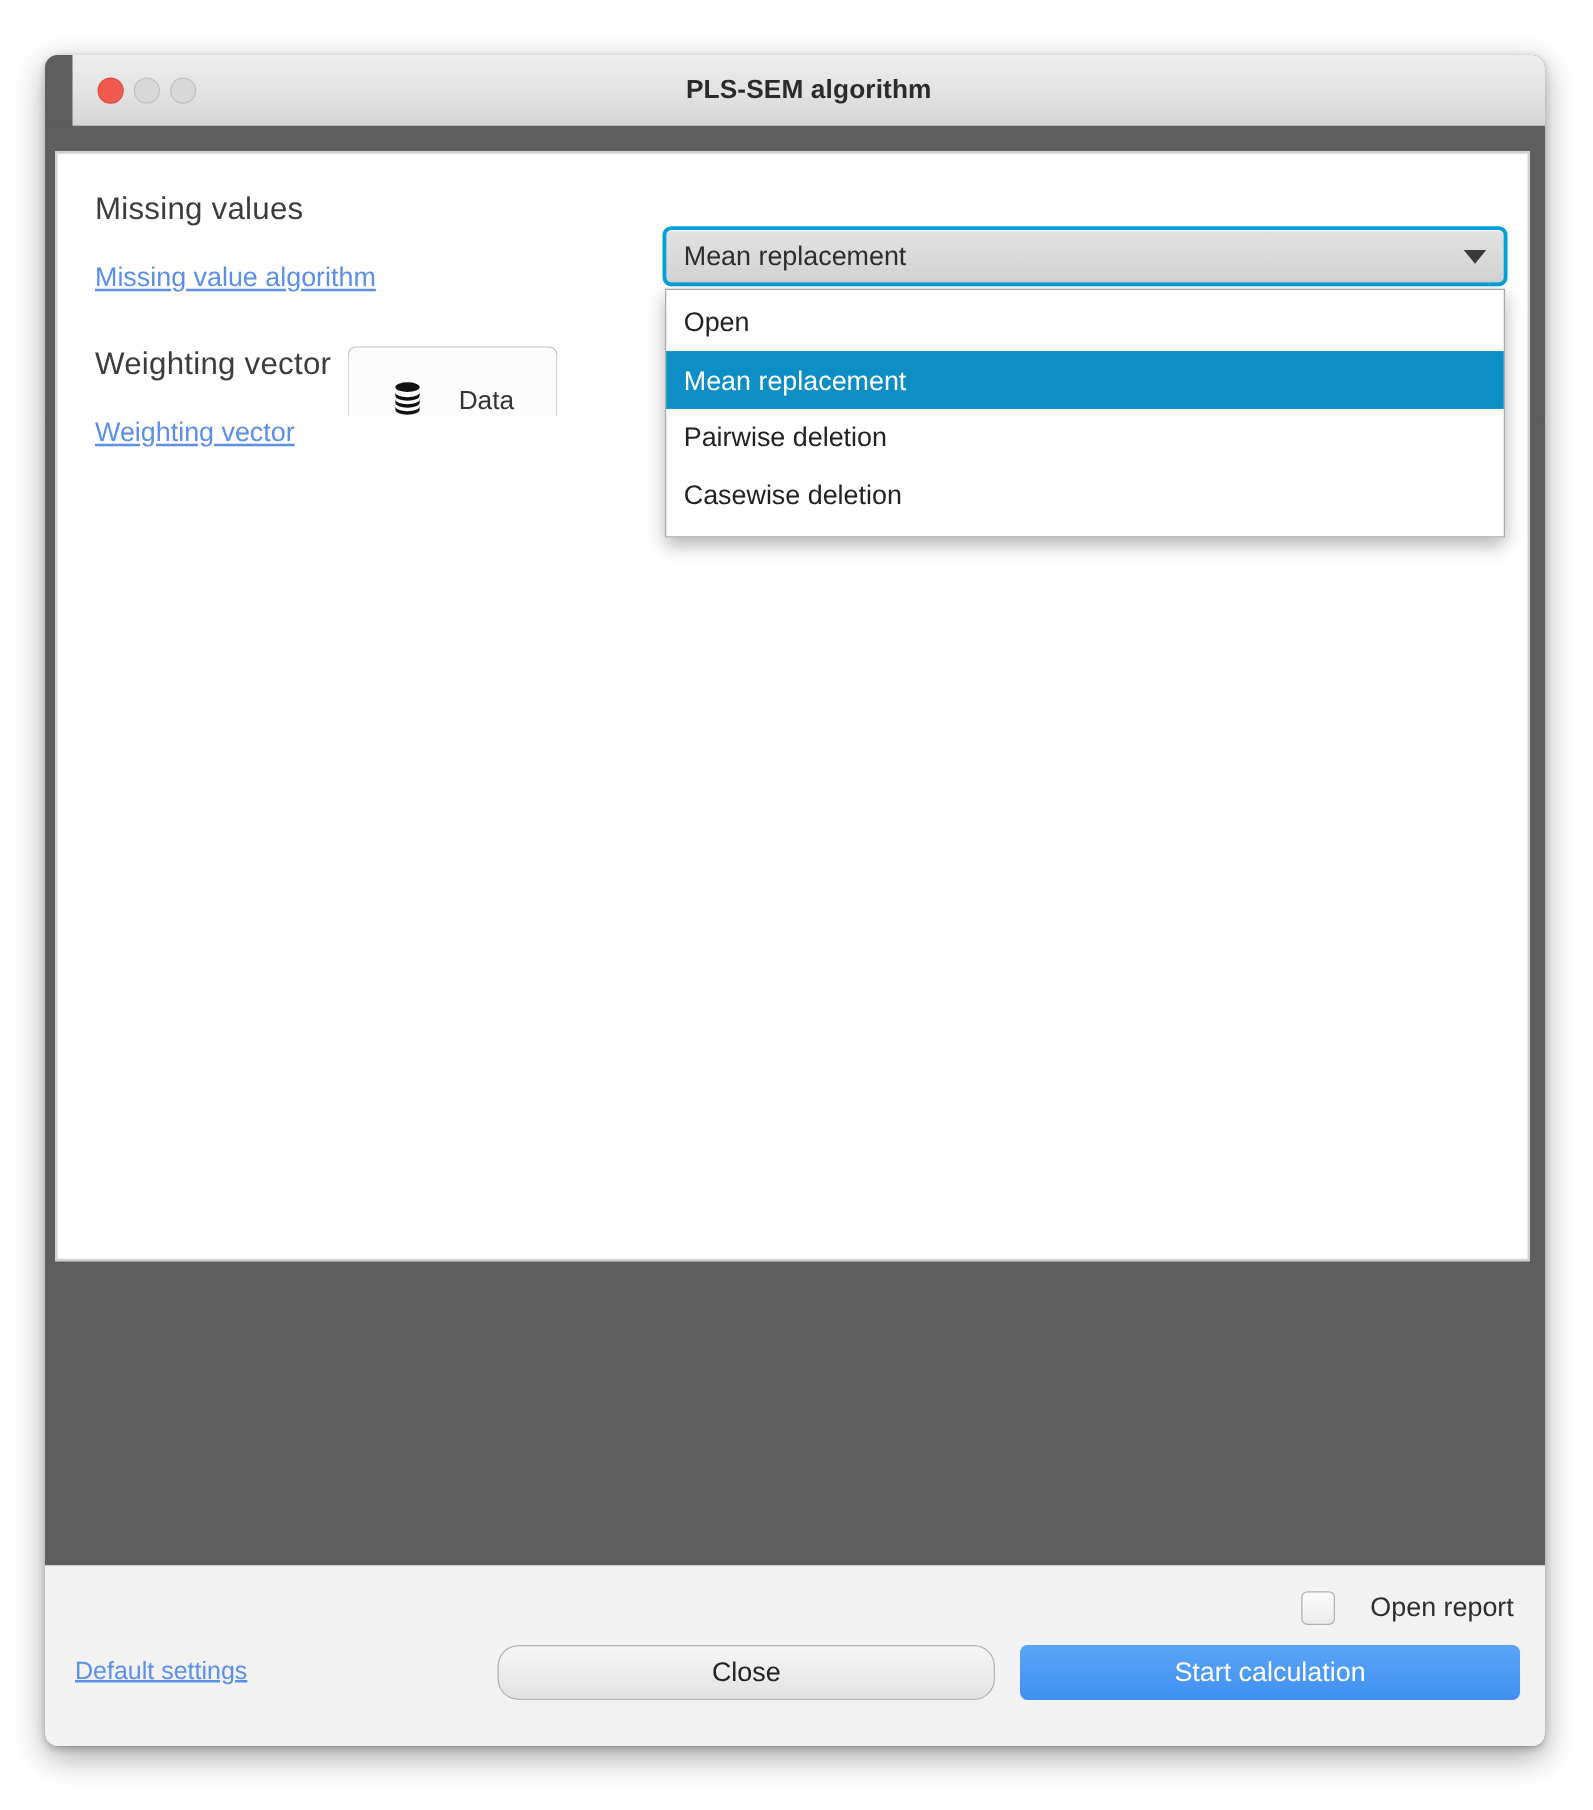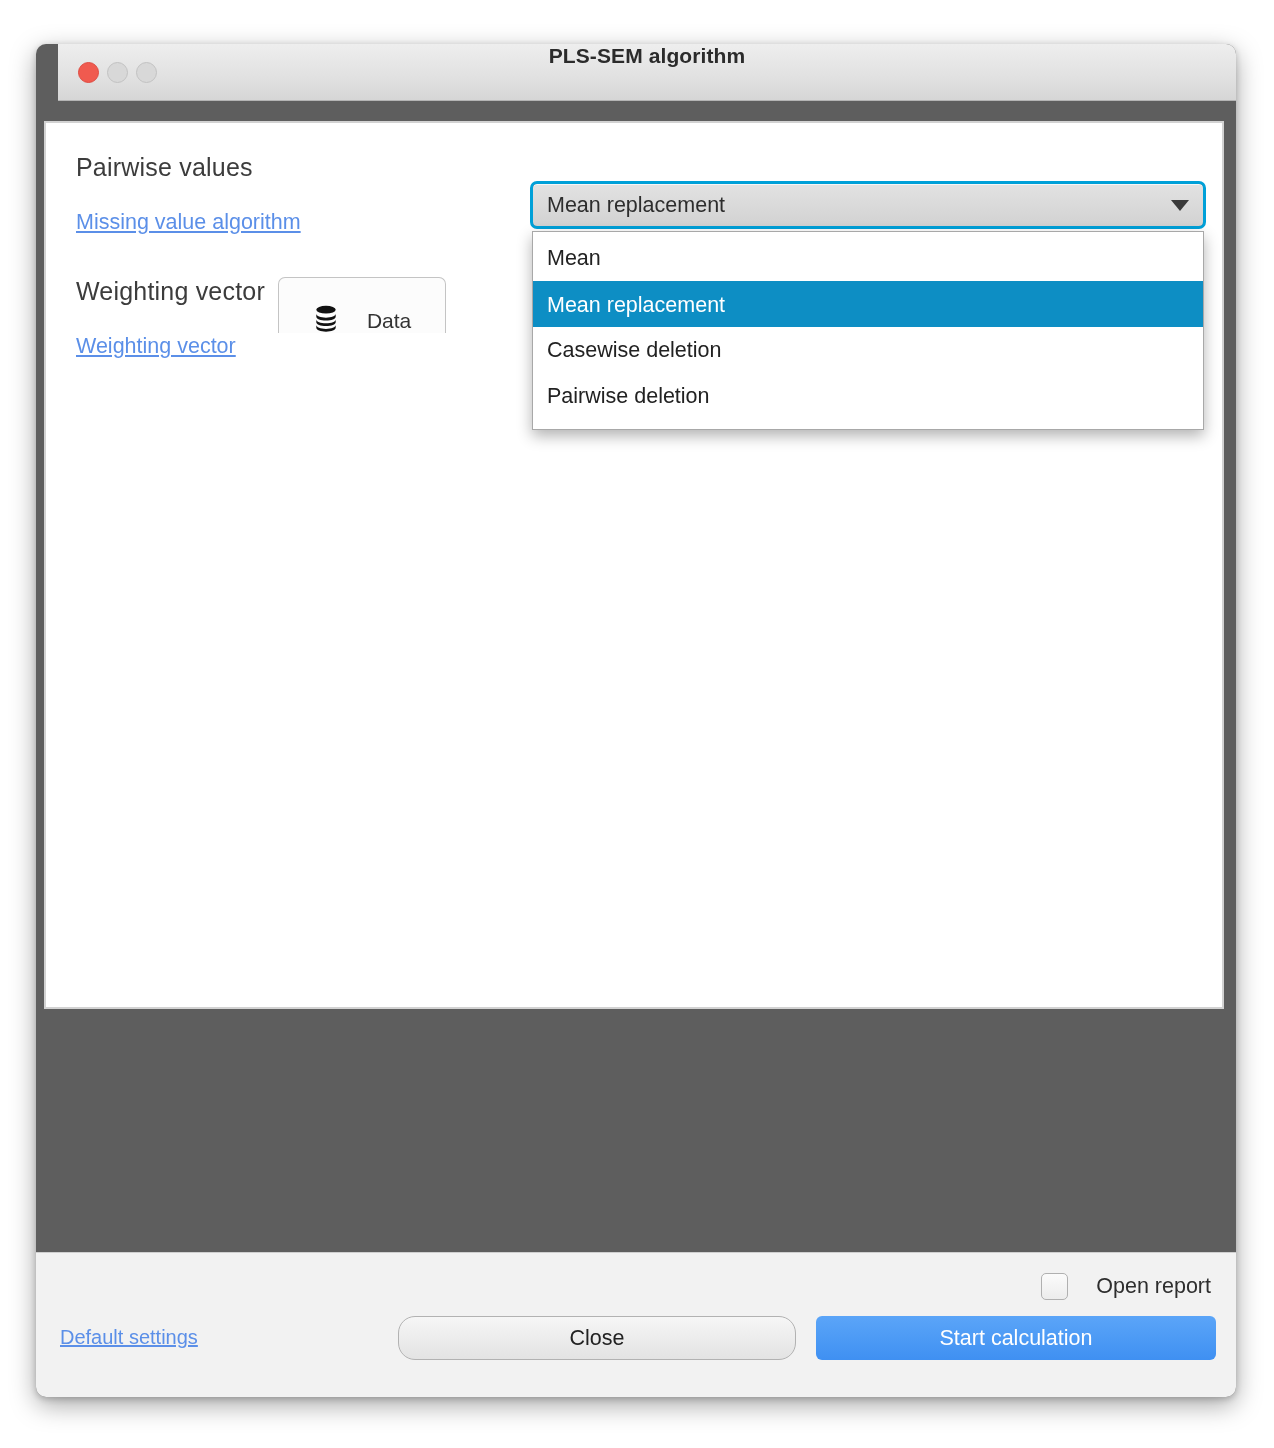--- a/index.html
+++ b/index.html
@@ -32,21 +32,21 @@
     overflow: hidden;
   }
 
   
   .titlebar {
     position: relative;
     height: 56px;
     background: linear-gradient(to bottom, #eeeeee 0%, #e2e2e2 55%, #d6d6d6 100%);
     border-bottom: 1px solid #b4b4b4;
     display: flex;
-    align-items: flex-start;
+    align-items: center;
     margin-left: 22px;
   }
   .traffic {
     position: absolute;
     left: 20px;
     top: 0;
     height: 56px;
     display: flex;
     align-items: center;
     gap: 8px;
@@ -354,41 +354,41 @@
           </span>
           <span>Data</span>
         </div>
 
       </div>
     </div>
 
     <div class="content-panel">
       <div class="panel-inner">
 
-        <h2 class="section-head">Pairwise values</h2>
+        <h2 class="section-head">Missing values</h2>
         <div class="row-field">
           <span class="field-link">Missing value algorithm</span>
         </div>
 
         <h2 class="section-head second">Weighting vector</h2>
         <div class="row-field">
           <span class="field-link">Weighting vector</span>
         </div>
 
         <div class="combo-area">
           <div class="combo">
             <span class="combo-value">Mean replacement</span>
             <span class="combo-arrow"></span>
           </div>
 
           <div class="combo-list">
-            <div class="combo-option">Mean</div>
+            <div class="combo-option">Open</div>
             <div class="combo-option selected">Mean replacement</div>
+            <div class="combo-option">Pairwise deletion</div>
             <div class="combo-option">Casewise deletion</div>
-            <div class="combo-option">Pairwise deletion</div>
           </div>
         </div>
 
       </div>
     </div>
 
     <div class="footer">
       <div class="open-report">
         <span class="checkbox"></span>
         <span class="open-report-label">Open report</span>

